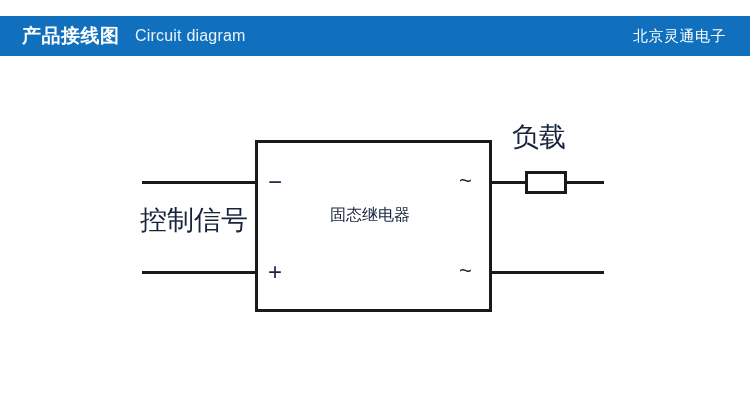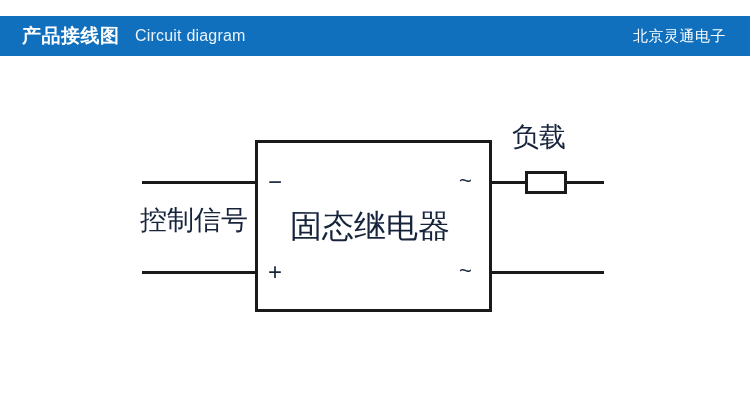--- a/index.html
+++ b/index.html
@@ -80,21 +80,21 @@
     border: 3px solid #1a1a1a;
     box-sizing: border-box;
     background: transparent;
   }
   #relay-label {
     position: absolute;
     left: 255px;
     top: 205px;
     width: 230px;
     text-align: center;
-    font-size: 32px;
+    font-size: 16px;
     color: #16233b;
     white-space: nowrap;
   }
   .terminal-mark {
     position: absolute;
     color: #16233b;
     font-size: 22px;
     line-height: 1;
     white-space: nowrap;
   }

